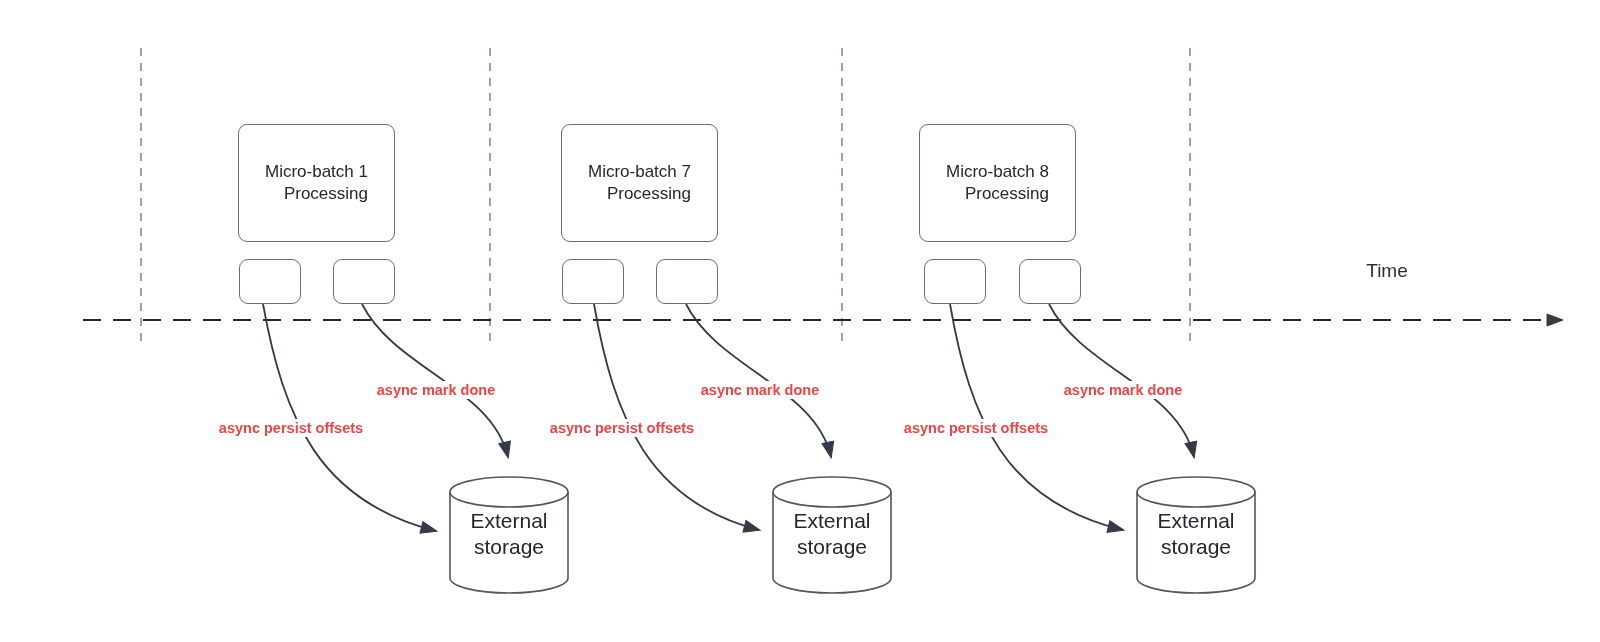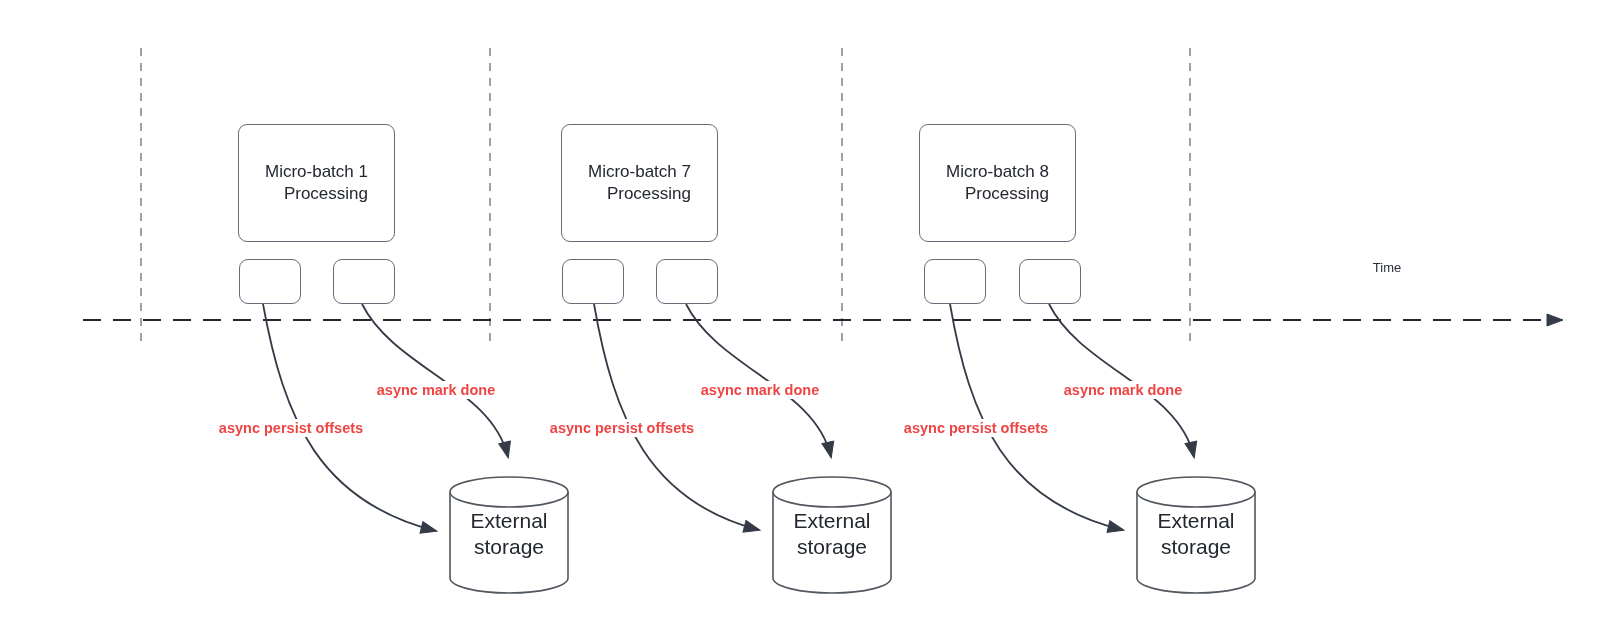--- a/index.html
+++ b/index.html
@@ -24,21 +24,21 @@
     position:absolute; transform:translateX(-50%);
     font-weight:bold; font-size:14.5px; line-height:16px; color:#ef4444;
     background:#ffffff; padding:1px 3px; white-space:nowrap;
   }
   .storage-label {
     position:absolute; top:508px; width:118px; text-align:center;
     font-size:21px; line-height:26px; color:#23272f; white-space:pre-line;
   }
   .time-label {
     position:absolute; left:1387px; top:260px; transform:translateX(-50%);
-    font-size:13px; color:#2b3038;
+    font-size:19px; color:#2b3038;
   }
 </style>
 </head>
 <body>
 
 <div id="canvas">
 
   <svg id="lines-layer" width="1600" height="642" viewBox="0 0 1600 642" xmlns="http://www.w3.org/2000/svg">
     <defs>
       <marker id="arrow" markerUnits="userSpaceOnUse" markerWidth="20" markerHeight="16" refX="16" refY="7" orient="auto">

